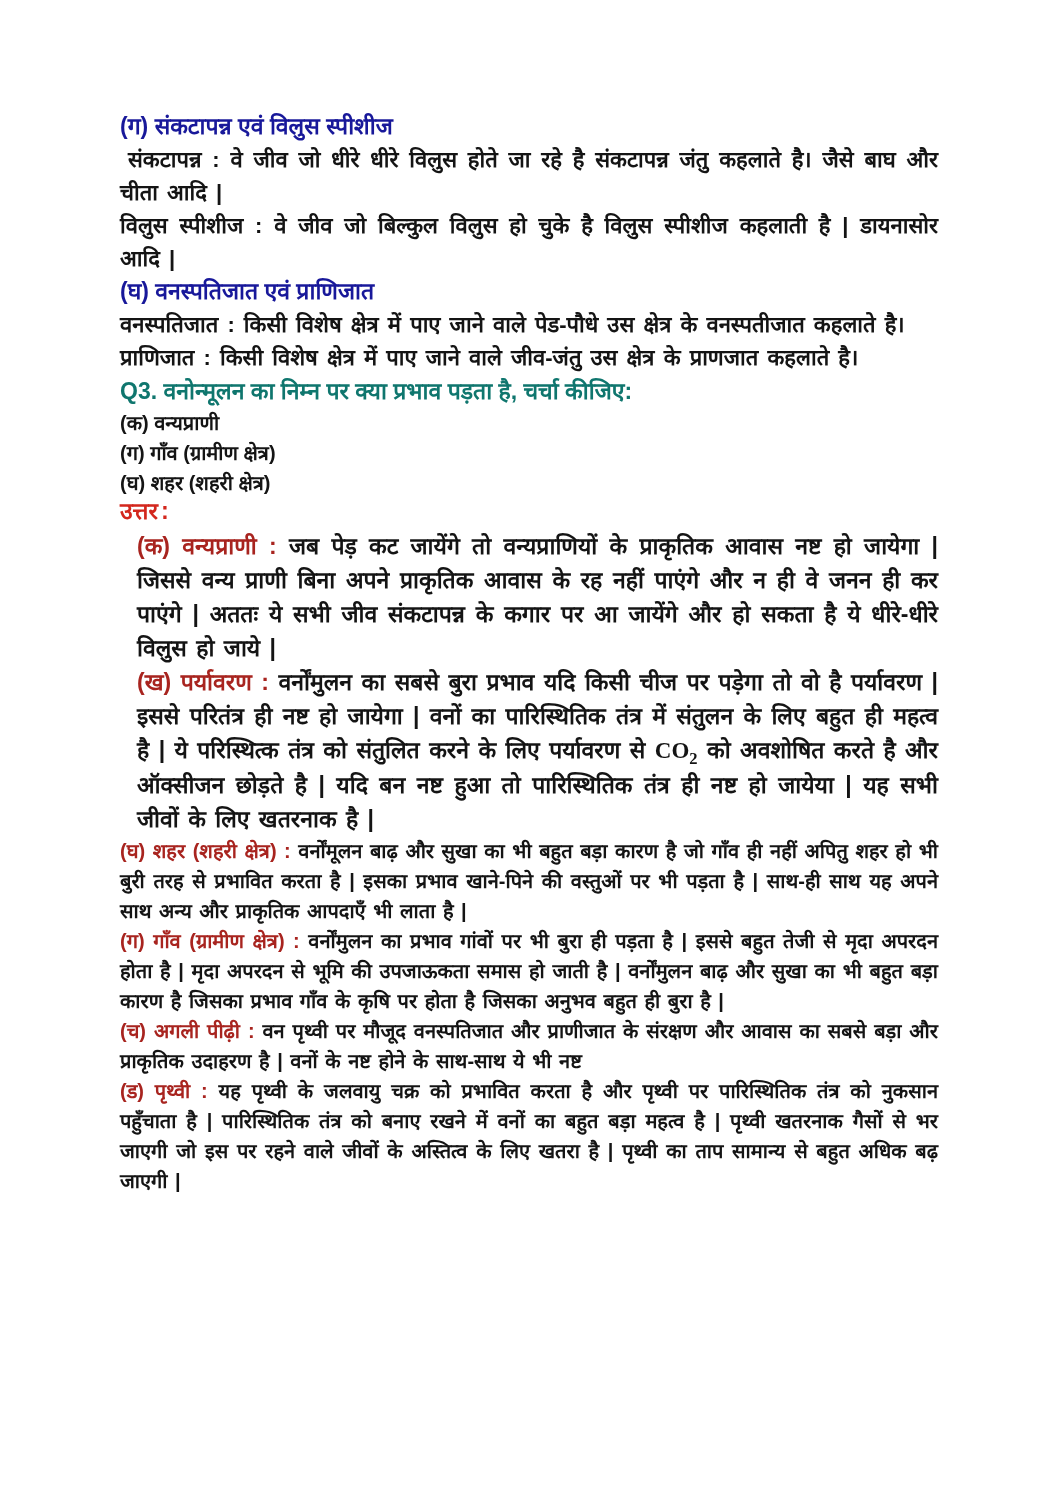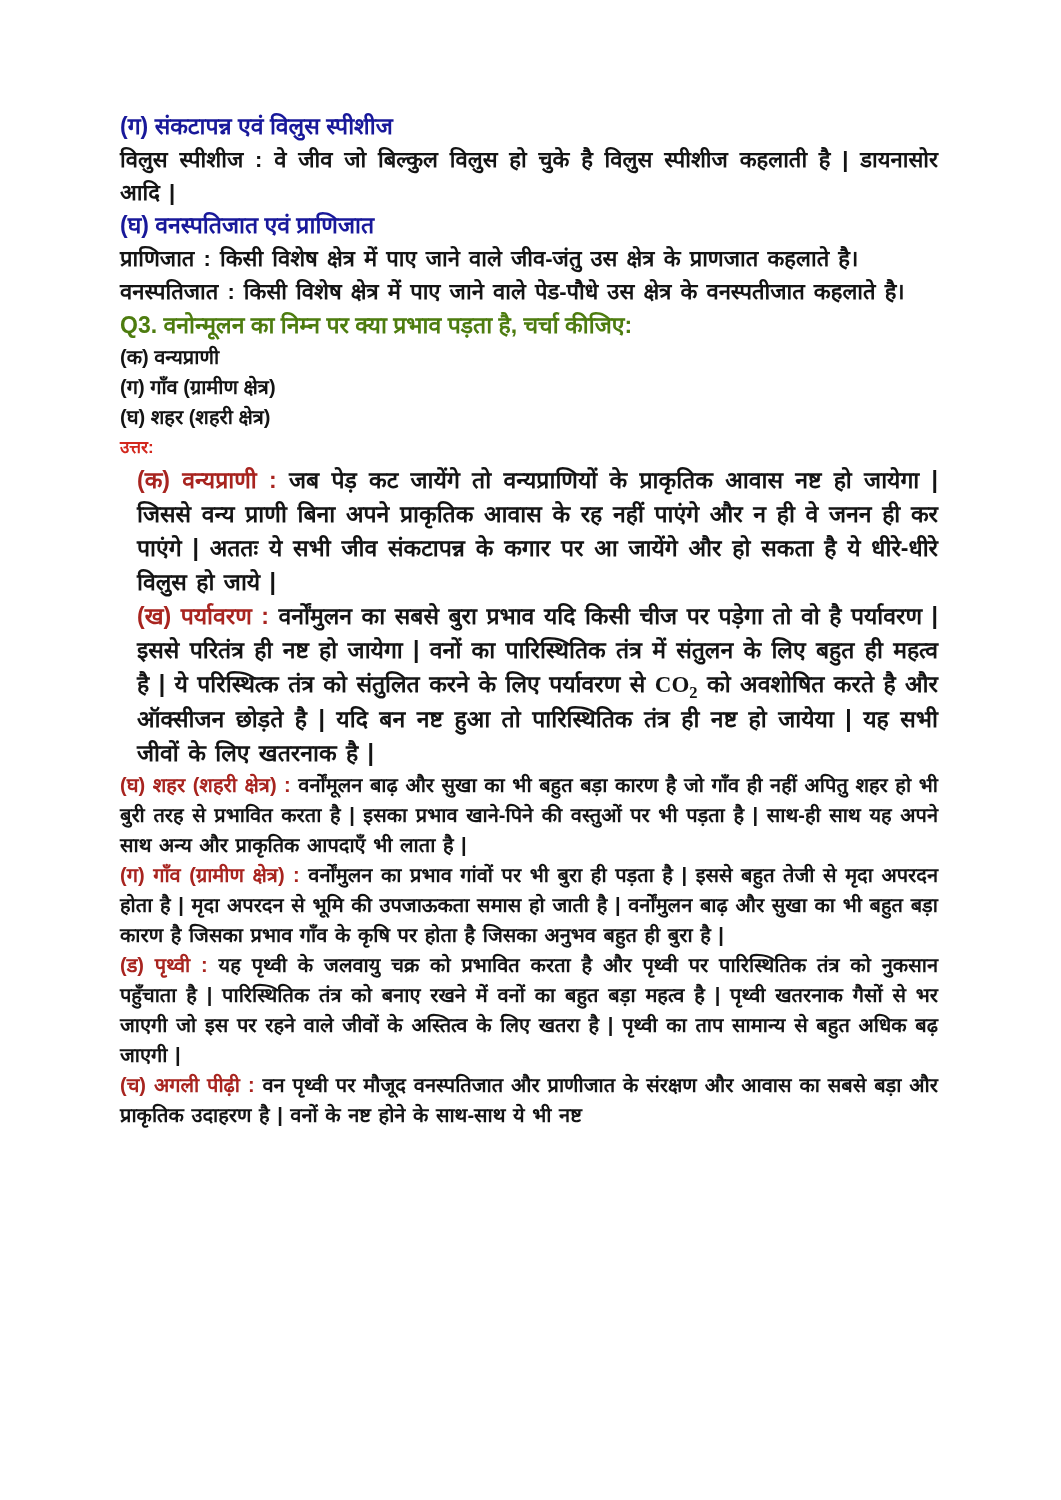--- a/index.html
+++ b/index.html
@@ -29,32 +29,33 @@
   }
   .body-para {
     font-size: 22px;
     line-height: 33px;
     text-align: justify;
     word-spacing: 3px;
   }
   .indent-sm { text-indent: 8px; }
 
   .q-blue {
-    color: #4d7c0f;
+    color: #0f766e;
     font-size: 23px;
     line-height: 34px;
   }
   .option {
     font-size: 20px;
     line-height: 30px;
   }
   .uttar {
     color: #d3271d;
-    font-size: 17px;
+    font-size: 23px;
     line-height: 31px;
+    font-family: Liberation Mono, monospace;
   }
   .answer-lg {
     font-size: 23px;
     line-height: 34px;
     text-align: justify;
     word-spacing: 3px;
     margin-left: 17px;
   }
   .answer-sm {
     font-size: 20px;
@@ -72,40 +73,41 @@
     line-height: 0;
   }
 </style>
 </head>
 <body>
 
 <div class="page">
   <div class="content">
 
     <h2 class="h-blue">(ग) संकटापन्न एवं विलुस स्पीशीज</h2>
+    <p class="body-para indent-sm">संकटापन्न : वे जीव जो धीरे धीरे विलुस होते जा रहे है संकटापन्न जंतु कहलाते है। जैसे बाघ और चीता आदि |</p>
     <p class="body-para">विलुस स्पीशीज : वे जीव जो बिल्कुल विलुस हो चुके है विलुस स्पीशीज कहलाती है | डायनासोर आदि |</p>
 
     <h2 class="h-blue">(घ)  वनस्पतिजात एवं प्राणिजात</h2>
+    <p class="body-para">वनस्पतिजात : किसी विशेष क्षेत्र में पाए जाने वाले पेड-पौधे उस क्षेत्र के वनस्पतीजात कहलाते है।</p>
     <p class="body-para">प्राणिजात : किसी विशेष क्षेत्र में पाए जाने वाले जीव-जंतु उस क्षेत्र के प्राणजात कहलाते है।</p>
-    <p class="body-para">वनस्पतिजात : किसी विशेष क्षेत्र में पाए जाने वाले पेड-पौधे उस क्षेत्र के वनस्पतीजात कहलाते है।</p>
 
     <h2 class="q-blue">Q3. वनोन्मूलन का निम्न पर क्या प्रभाव पड़ता है, चर्चा कीजिए:</h2>
 
     <p class="option">(क) वन्यप्राणी</p>
     <p class="option">(ग) गाँव (ग्रामीण क्षेत्र)</p>
     <p class="option">(घ) शहर (शहरी क्षेत्र)</p>
 
     <p class="uttar">उत्तर:</p>
 
     <p class="answer-lg"><span class="alabel">(क) वन्यप्राणी :</span> <span>जब पेड़ कट जायेंगे तो वन्यप्राणियों के प्राकृतिक आवास नष्ट हो जायेगा | जिससे वन्य प्राणी बिना अपने प्राकृतिक आवास के रह नहीं पाएंगे और न ही वे जनन ही कर पाएंगे | अततः ये सभी जीव संकटापन्न के कगार पर आ जायेंगे और हो सकता है ये धीरे-धीरे विलुस हो जाये |</span></p>
 
     <p class="answer-lg"><span class="alabel">(ख) पर्यावरण :</span> <span>वर्नोंमुलन का सबसे बुरा प्रभाव यदि किसी चीज पर पड़ेगा तो वो है पर्यावरण | इससे परितंत्र ही नष्ट हो जायेगा | वनों का पारिस्थितिक तंत्र में संतुलन के लिए बहुत ही महत्व है | ये परिस्थित्क तंत्र को संतुलित करने के लिए पर्यावरण से</span> <span class="formula"><span>CO</span><sub>2</sub></span> <span>को अवशोषित करते है और ऑक्सीजन छोड़ते है | यदि बन नष्ट हुआ तो पारिस्थितिक तंत्र ही नष्ट हो जायेया | यह सभी जीवों के लिए खतरनाक है |</span></p>
 
     <p class="answer-sm"><span class="alabel">(घ) शहर (शहरी क्षेत्र) :</span> <span>वर्नोंमूलन बाढ़ और सुखा का भी बहुत बड़ा कारण है जो गाँव ही नहीं अपितु शहर हो भी बुरी तरह से प्रभावित करता है | इसका प्रभाव खाने-पिने की वस्तुओं पर भी पड़ता है | साथ-ही साथ यह अपने साथ अन्य और प्राकृतिक आपदाएँ भी लाता है |</span></p>
 
     <p class="answer-sm"><span class="alabel">(ग) गाँव (ग्रामीण क्षेत्र) :</span> <span>वर्नोंमुलन का प्रभाव गांवों पर भी बुरा ही पड़ता है | इससे बहुत तेजी से मृदा अपरदन होता है | मृदा अपरदन से भूमि की उपजाऊकता समास हो जाती है | वर्नोंमुलन बाढ़ और सुखा का भी बहुत बड़ा कारण है जिसका प्रभाव गाँव के कृषि पर होता है जिसका अनुभव बहुत ही बुरा है |</span></p>
 
+    <p class="answer-sm"><span class="alabel">(च) अगली पीढ़ी :</span> <span>वन पृथ्वी पर मौजूद वनस्पतिजात और प्राणीजात के संरक्षण और आवास का सबसे बड़ा और प्राकृतिक उदाहरण है | वनों के नष्ट होने के साथ-साथ ये भी नष्ट</span></p>
+
     <p class="answer-sm"><span class="alabel">(ड)  पृथ्वी :</span> <span>यह पृथ्वी के जलवायु चक्र को प्रभावित करता है और पृथ्वी पर पारिस्थितिक तंत्र को नुकसान पहुँचाता है | पारिस्थितिक तंत्र को बनाए रखने में वनों का बहुत बड़ा महत्व है | पृथ्वी खतरनाक गैसों से भर जाएगी जो इस पर रहने वाले जीवों के अस्तित्व के लिए खतरा है | पृथ्वी का ताप सामान्य से बहुत अधिक बढ़ जाएगी |</span></p>
-
-    <p class="answer-sm"><span class="alabel">(च) अगली पीढ़ी :</span> <span>वन पृथ्वी पर मौजूद वनस्पतिजात और प्राणीजात के संरक्षण और आवास का सबसे बड़ा और प्राकृतिक उदाहरण है | वनों के नष्ट होने के साथ-साथ ये भी नष्ट</span></p>
 
   </div>
 </div>
 
 </body></html>

